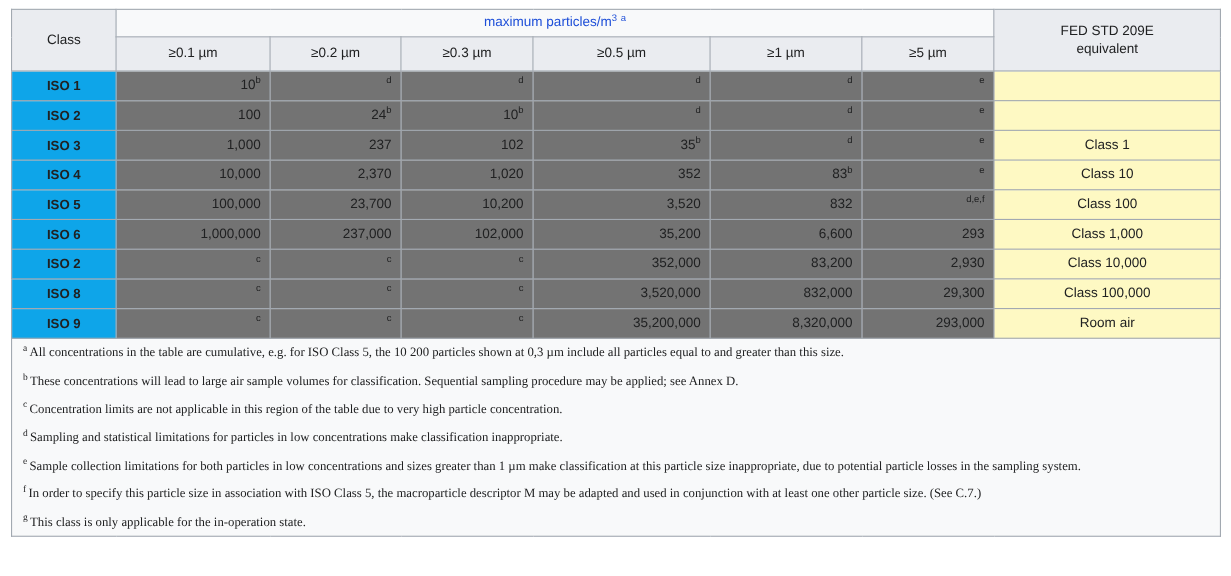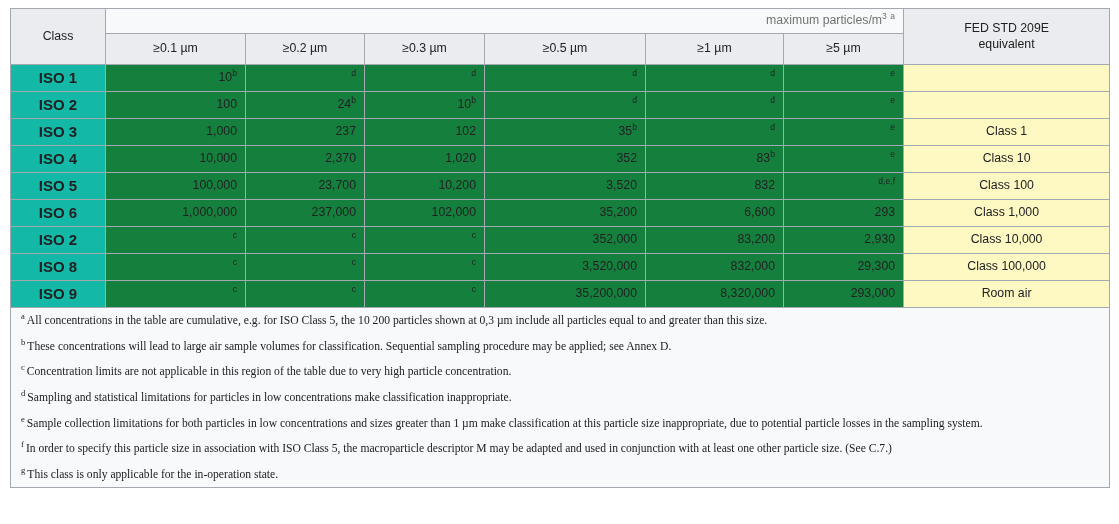--- a/index.html
+++ b/index.html
@@ -38,48 +38,48 @@
   }
   th.hdr {
     background: #eaecf0;
     font-weight: bold;
     text-align: center;
     color: #202122;
   }
   th.hdr-span {
     background: #f8f9fa;
     font-weight: normal;
-    text-align: right;
-    color: #737373;
+    text-align: center;
+    color: #1d4ed8;
     font-size: 12.5px;
   }
   th.class-head {
     height: 55px;
     font-size: 13px;
   }
   th.fed-head {
     font-size: 13px;
     line-height: 1.7;
   }
   th.sizecol {
     height: 30px;
     font-size: 12.4px;
     text-align: center;
   }
   tr.datarow > th.classcell {
-    background: #14b8a6;
+    background: #0ea5e9;
     font-weight: bold;
     text-align: center;
     height: 26px;
-    font-size: 15px;
+    font-size: 12px;
   }
   td.num {
     text-align: right;
     height: 26px;
-    background: #15803d;
+    background: #737373;
   }
   td.fed {
     text-align: center;
     height: 26px;
     background: #fef9c3;
   }
   sup {
     font-size: 8.6px;
     vertical-align: super;
     line-height: 0;

